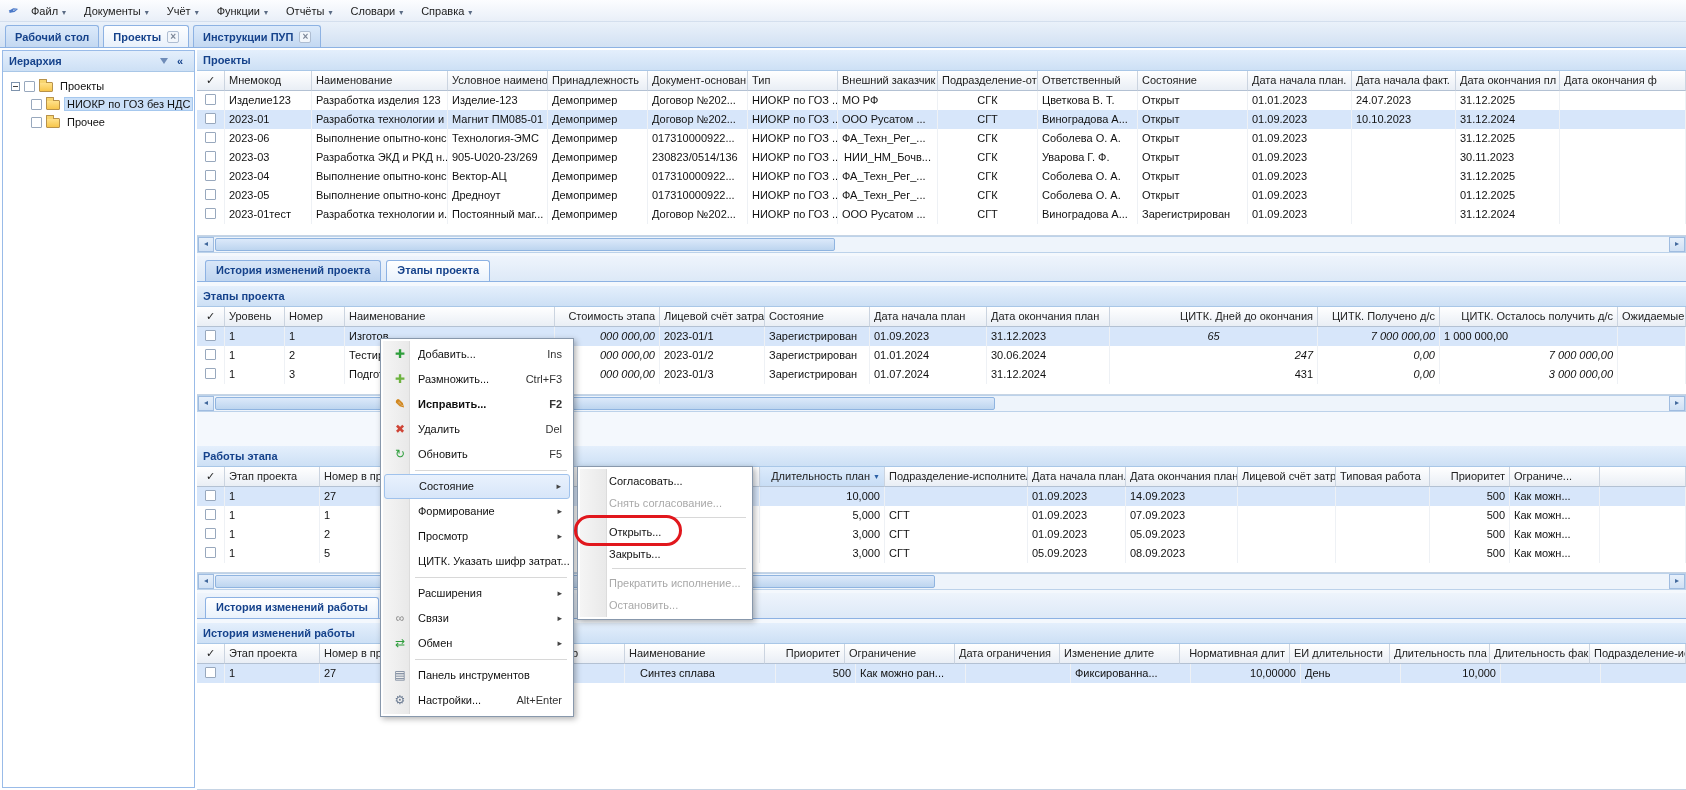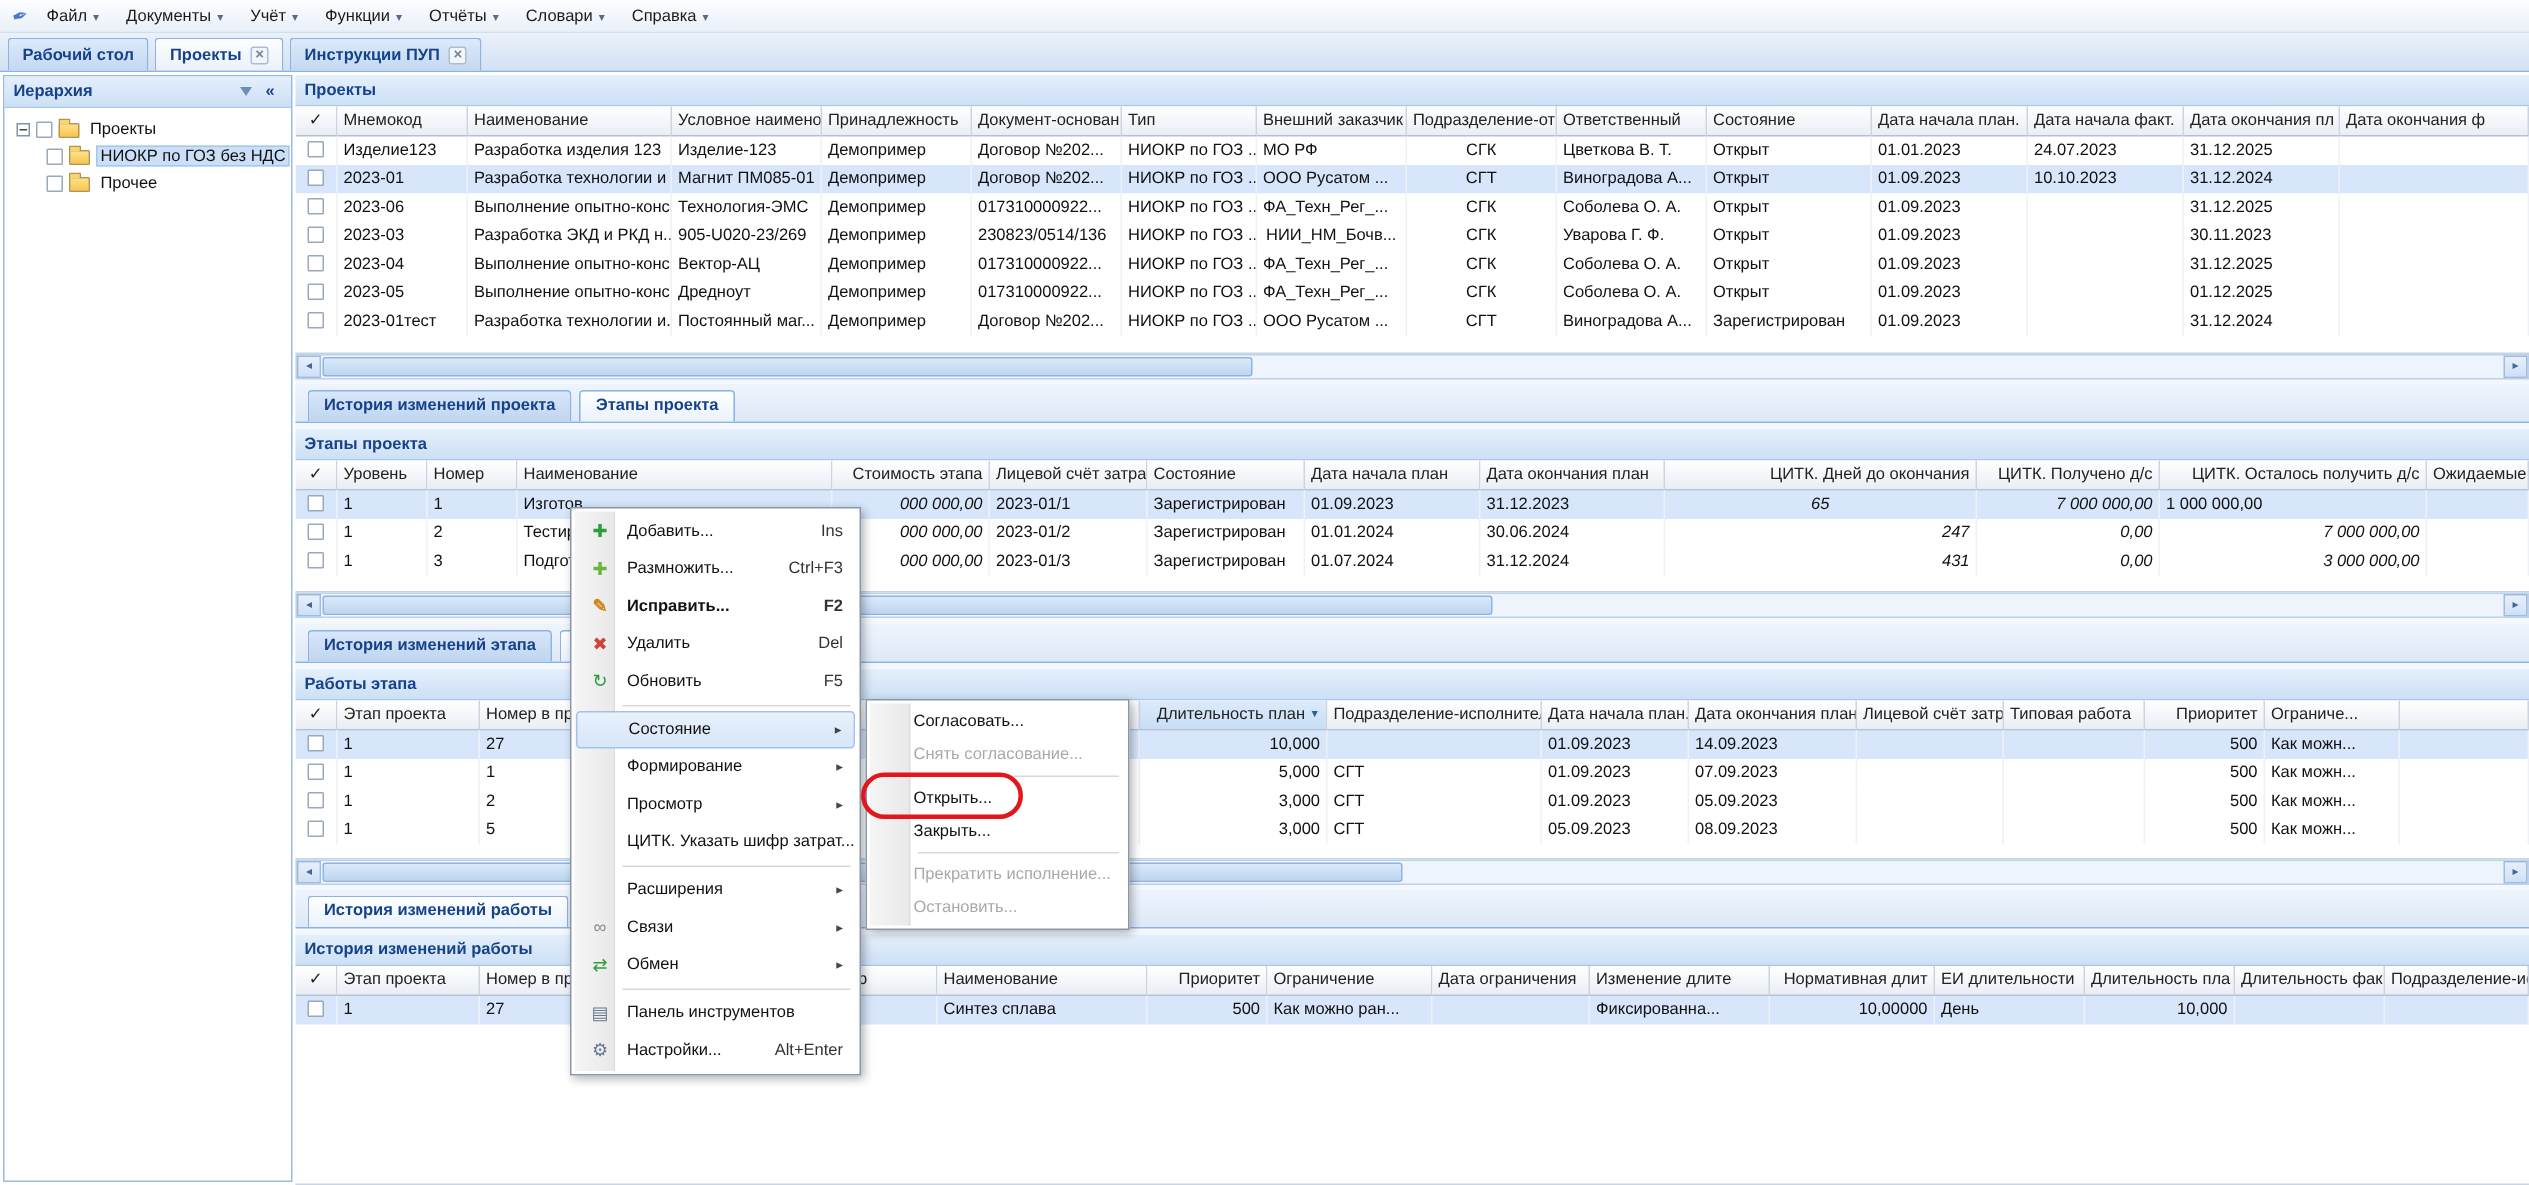--- a/index.html
+++ b/index.html
@@ -368,38 +368,34 @@
         <div class="grid-row">
           <div class="grid-cell chk" style="width: 28px;"><span class="checkbox"></span></div>
           <div class="grid-cell" style="width: 60px;">1</div>
           <div class="grid-cell" style="width: 60px;">3</div>
           <div class="grid-cell" style="width: 210px;">Подгото</div>
           <div class="grid-cell" style="width: 105px; text-align: right; font-style: italic;">000 000,00</div>
           <div class="grid-cell" style="width: 105px;">2023-01/3</div>
           <div class="grid-cell" style="width: 105px;">Зарегистрирован</div>
           <div class="grid-cell" style="width: 117px;">01.07.2024</div>
           <div class="grid-cell" style="width: 123px;">31.12.2024</div>
-          <div class="grid-cell" style="width: 208px; text-align: right; font-style: italic;">431</div>
+          <div class="grid-cell" style="width: 208px; text-align: right; ">431</div>
           <div class="grid-cell" style="width: 122px; text-align: right; font-style: italic;">0,00</div>
           <div class="grid-cell" style="width: 178px; text-align: right; font-style: italic;">3 000 000,00</div>
           <div class="grid-cell" style="width: 68px;"></div>
         </div>
       </div>
     </div>
   <div class="hscroll abs" style="left:0;right:0;top:345px">
     <span class="hs-btn left"></span>
     <span class="hs-thumb" style="width:780px"></span>
     <span class="hs-fill"></span>
     <span class="hs-btn right"></span>
   </div>
 
-  <div class="subtabs abs" style="top:366px">
-    <span class="subtab">История изменений этапа</span>
-    <span class="subtab active" style="min-width:150px"></span>
-  </div>
 
   <div class="panel-hd abs" style="left:0;right:0;top:396px"><span>Работы этапа</span></div>
   <div class="grid abs" style="left:0;right:0;top:417px;height:106px">
       <div class="grid-head">
         <div class="grid-hcell chk" style="width: 28px;">✓</div>
         <div class="grid-hcell" style="width: 95px;"><span>Этап проекта</span></div>
         <div class="grid-hcell" style="width: 100px;"><span>Номер в прое...</span></div>
         <div class="grid-hcell" style="width: 340px;"><span></span></div>
         <div class="grid-hcell sorted" style="width: 125px; text-align: right;"><span>Длительность план</span><span class="sort-arrow">▼</span></div>
         <div class="grid-hcell" style="width: 143px;"><span>Подразделение-исполнитель.</span></div>
@@ -505,21 +501,21 @@
         <div class="grid-hcell" style="width: 100px;"><span>Длительность фак</span></div>
         <div class="grid-hcell" style="width: 96px;"><span>Подразделение-ис</span></div>
       </div>
       <div class="grid-body">
         <div class="grid-row sel">
           <div class="grid-cell chk" style="width: 28px;"><span class="checkbox"></span></div>
           <div class="grid-cell" style="width: 95px;">1</div>
           <div class="grid-cell" style="width: 100px;">27</div>
           <div class="grid-cell" style="width: 60px;"></div>
           <div class="grid-cell" style="width: 145px;"></div>
-          <div class="grid-cell" style="width: 140px;">Синтез сплава</div>
+          <div class="grid-cell" style="width: 140px; margin-left: 11px;">Синтез сплава</div>
           <div class="grid-cell" style="width: 80px; text-align: right;">500</div>
           <div class="grid-cell" style="width: 110px;">Как можно ран...</div>
           <div class="grid-cell" style="width: 105px;"></div>
           <div class="grid-cell" style="width: 120px;">Фиксированна...</div>
           <div class="grid-cell" style="width: 110px; text-align: right;">10,00000</div>
           <div class="grid-cell" style="width: 100px;">День</div>
           <div class="grid-cell" style="width: 100px; text-align: right;">10,000</div>
           <div class="grid-cell" style="width: 100px;"></div>
           <div class="grid-cell" style="width: 96px;"></div>
         </div>

